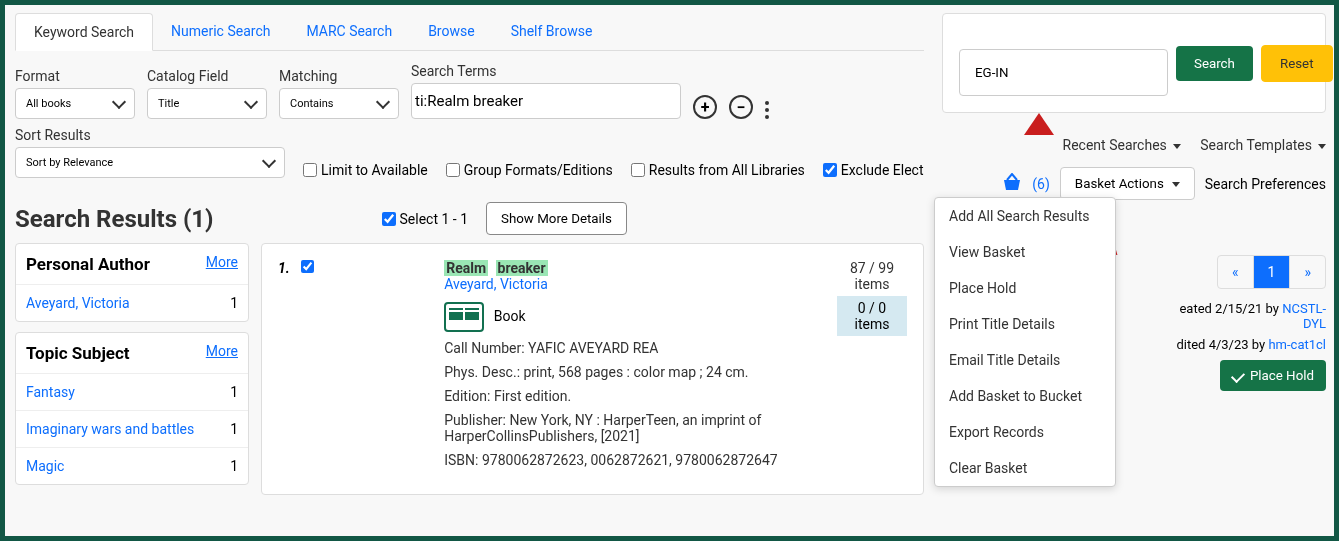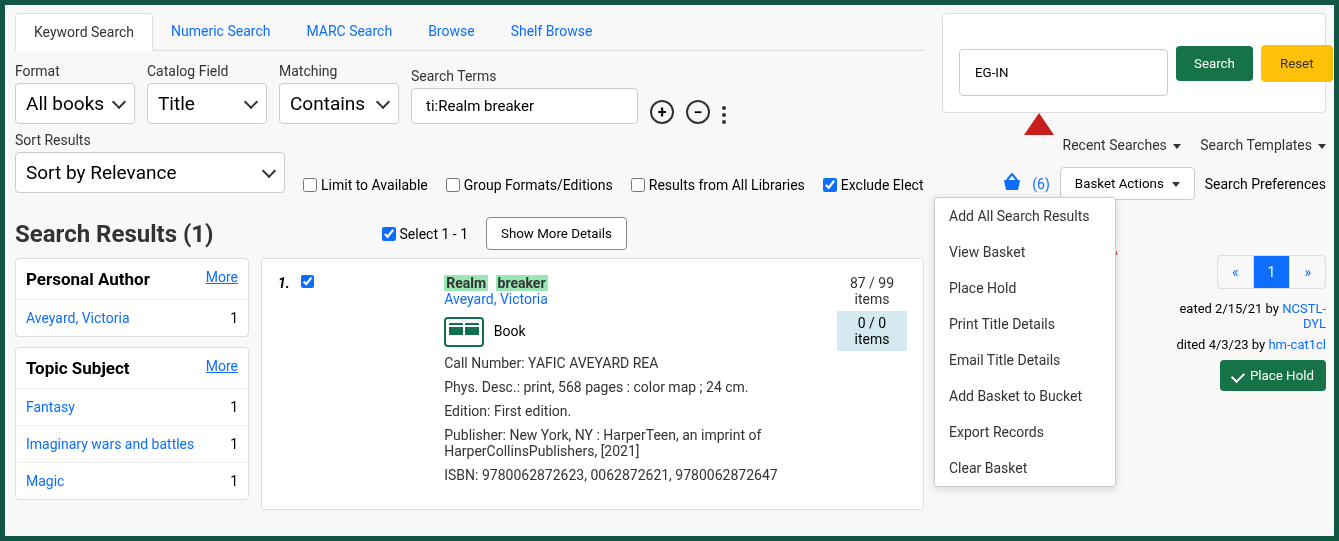--- a/index.html
+++ b/index.html
@@ -8,23 +8,23 @@
 .main-area { flex: 1; padding: 8px 10px; }
 .right-area { width: 400px; padding: 8px; position: relative; }
 
 .tabs { border-bottom: 1px solid #ddd; display: flex; }
 .tab { padding: 10px 18px; color: #0d6efd; cursor: pointer; }
 .tab.active { background: #fff; border: 1px solid #ddd; border-bottom: 1px solid #fff; color: #333; border-radius: 4px 4px 0 0; margin-bottom: -1px; }
 
 .search-form { padding: 12px 0 8px 0; }
 .form-row { display: flex; gap: 12px; align-items: flex-end; }
 .form-field label { font-size: 14px; color: #333; display: block; margin-bottom: 4px; }
-.select { border: 1px solid #ccc; border-radius: 4px; padding: 8px 28px 8px 10px; background: #fff; position: relative; display: inline-block; font-size: 19px; }
+.select { border: 1px solid #ccc; border-radius: 4px; padding: 8px 28px 8px 10px; background: #fff; position: relative; display: inline-block; font-size: 11px; }
 .select::after { content: ""; position: absolute; right: 10px; top: 50%; width: 8px; height: 8px; border-right: 2px solid #333; border-bottom: 2px solid #333; transform: translateY(-70%) rotate(45deg); }
-.text-input { border: 1px solid #ccc; border-radius: 4px; padding: 8px 14px; width: 227px; font-size: 15px; }
+.text-input { border: 1px solid #ccc; border-radius: 4px; padding: 8px 3px; width: 270px; font-size: 15px; }
 .circle-btn { width: 24px; height: 24px; border: 2px solid #333; border-radius: 50%; display: inline-flex; align-items: center; justify-content: center; font-size: 16px; font-weight: bold; }
 .menu-dots { display: inline-flex; flex-direction: column; gap: 3px; }
 .menu-dots span { width: 4px; height: 4px; background: #333; border-radius: 50%; }
 
 .sort-row { display: flex; align-items: flex-end; gap: 18px; padding: 8px 0; }
 .checkbox-item { display: flex; align-items: center; gap: 4px; font-size: 14px; }
 .checkbox-item input { width: 14px; height: 14px; }
 
 .results-header { display: flex; align-items: center; gap: 18px; padding: 8px 0; }
 .results-header h2 { font-size: 24px; color: #333; }

